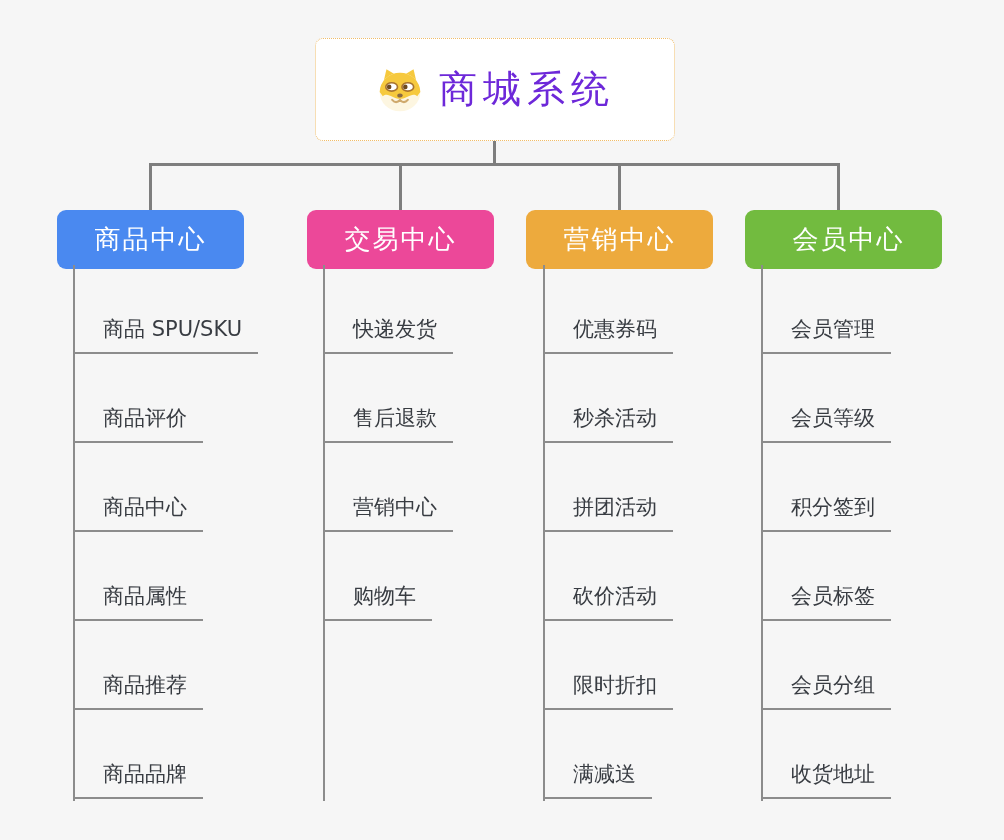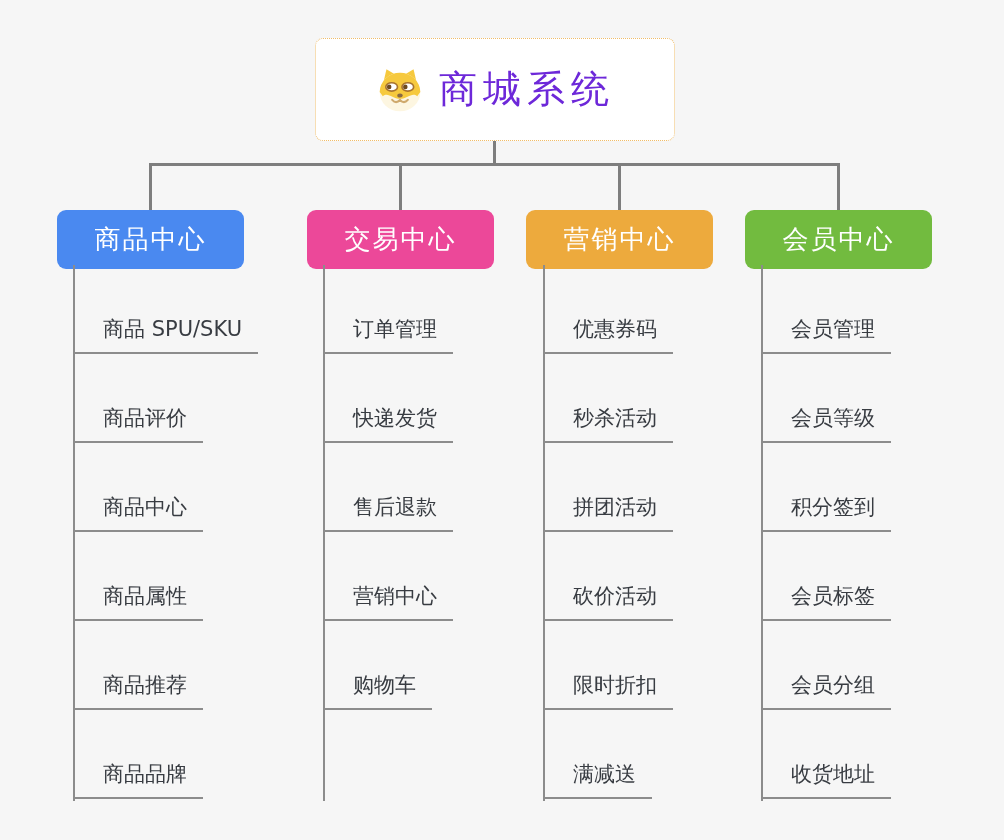--- a/index.html
+++ b/index.html
@@ -35,21 +35,21 @@
 
   
   .branch{
     position:absolute;top:210px;width:187px;height:59px;
     border-radius:9px;display:flex;align-items:center;justify-content:center;
     color:#ffffff;font-size:26px;letter-spacing:2px;white-space:nowrap;
   }
   .branch.b0{left:57px;}
   .branch.b1{left:307px;}
   .branch.b2{left:526px;}
-  .branch.b3{left:745px;}
+  .branch.b3{left:745px;padding-left:10px;}
 
   
   .col{position:absolute;top:265px;width:250px;}
   .col.c0{left:73px;}
   .col.c1{left:323px;}
   .col.c2{left:543px;}
   .col.c3{left:761px;}
   .trunk{position:absolute;left:0;top:0;width:2px;height:536px;background:#8c8c8c;}
   .leaf{height:89px;display:flex;align-items:flex-end;}
   .leaf-label{
@@ -119,23 +119,20 @@
         <span class="leaf-label">商品推荐</span>
       </div>
     <div class="leaf">
         <span class="leaf-label">商品品牌</span>
       </div>
   </div>
 
   <div class="col c1">
     <div class="trunk"></div>
     <div class="leaf">
-        <span class="leaf-label">订单管理</span>
-      </div>
-    <div class="leaf">
         <span class="leaf-label">快递发货</span>
       </div>
     <div class="leaf">
         <span class="leaf-label">售后退款</span>
       </div>
     <div class="leaf">
         <span class="leaf-label">营销中心</span>
       </div>
     <div class="leaf">
         <span class="leaf-label">购物车</span>

